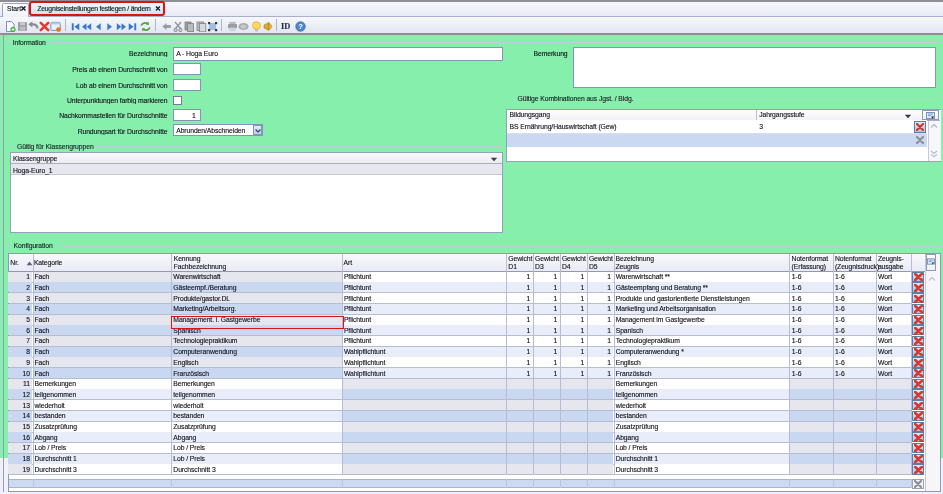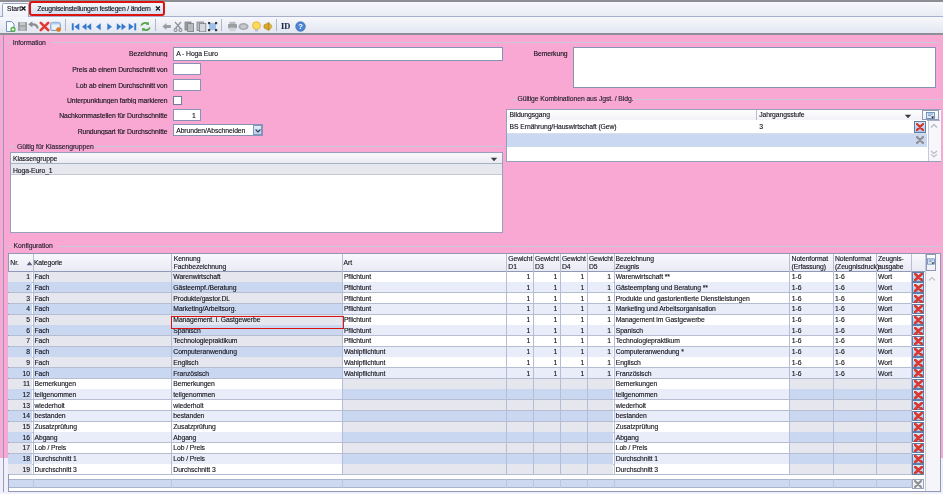--- a/index.html
+++ b/index.html
@@ -1,16 +1,16 @@
 <!DOCTYPE html>
 <html><head><meta charset="utf-8"><style>
 *{margin:0;padding:0;box-sizing:border-box;}
 html,body{width:943px;height:494px;overflow:hidden;}
 body{font-family:"Liberation Sans",sans-serif;font-size:6.8px;color:#0c0c14;-webkit-text-stroke:0.12px #202028;background:#f1f0fa;letter-spacing:-0.08px;}
-#app{position:absolute;left:0;top:0;width:943px;height:458px;background:#f9a8d4;}
+#app{position:absolute;left:0;top:0;width:943px;height:458px;background:#86efac;}
 .ab{position:absolute;}
 .lbl{position:absolute;white-space:nowrap;}
 .inp{position:absolute;background:#fff;border:1px solid #8593b6;}
 .cell{position:absolute;white-space:nowrap;overflow:hidden;}
 svg{display:block;}
 </style></head><body>
 <div id="app">
 <div class="ab" style="left:0;top:0;width:943px;height:2px;background:#8d8d95;"></div>
 <div class="ab" style="left:0;top:2px;width:943px;height:14.8px;background:linear-gradient(#f6f6fb,#e9ebf5);border-bottom:1px solid #a9b0ce;"></div>
 <div class="ab" style="left:2px;top:2.6px;width:26.5px;height:14.2px;background:linear-gradient(#ffffff,#eef1f8);border:1px solid #9aa3c6;border-bottom:none;border-radius:2px 2px 0 0;"></div>

